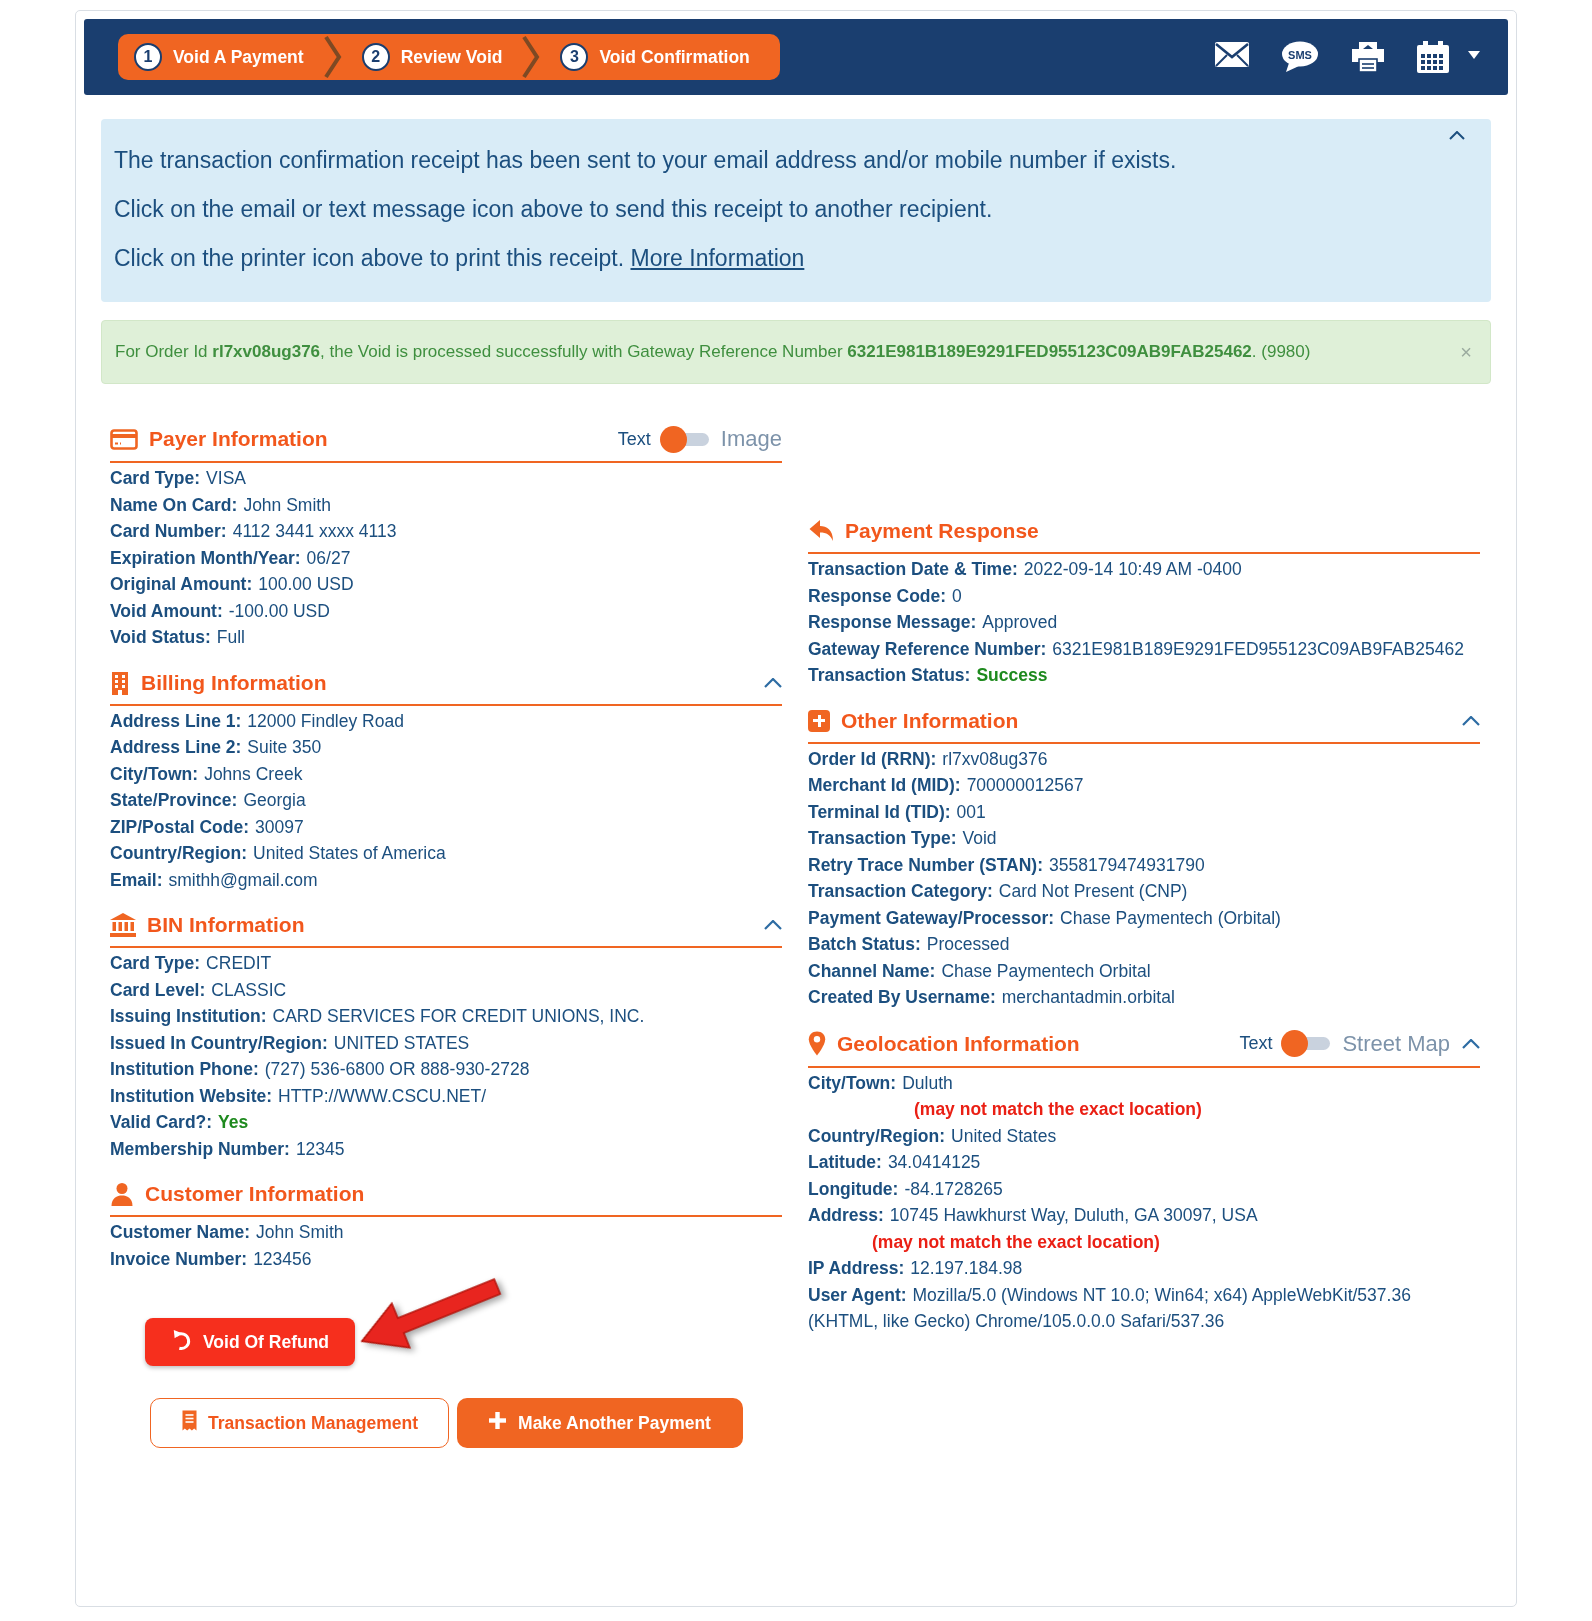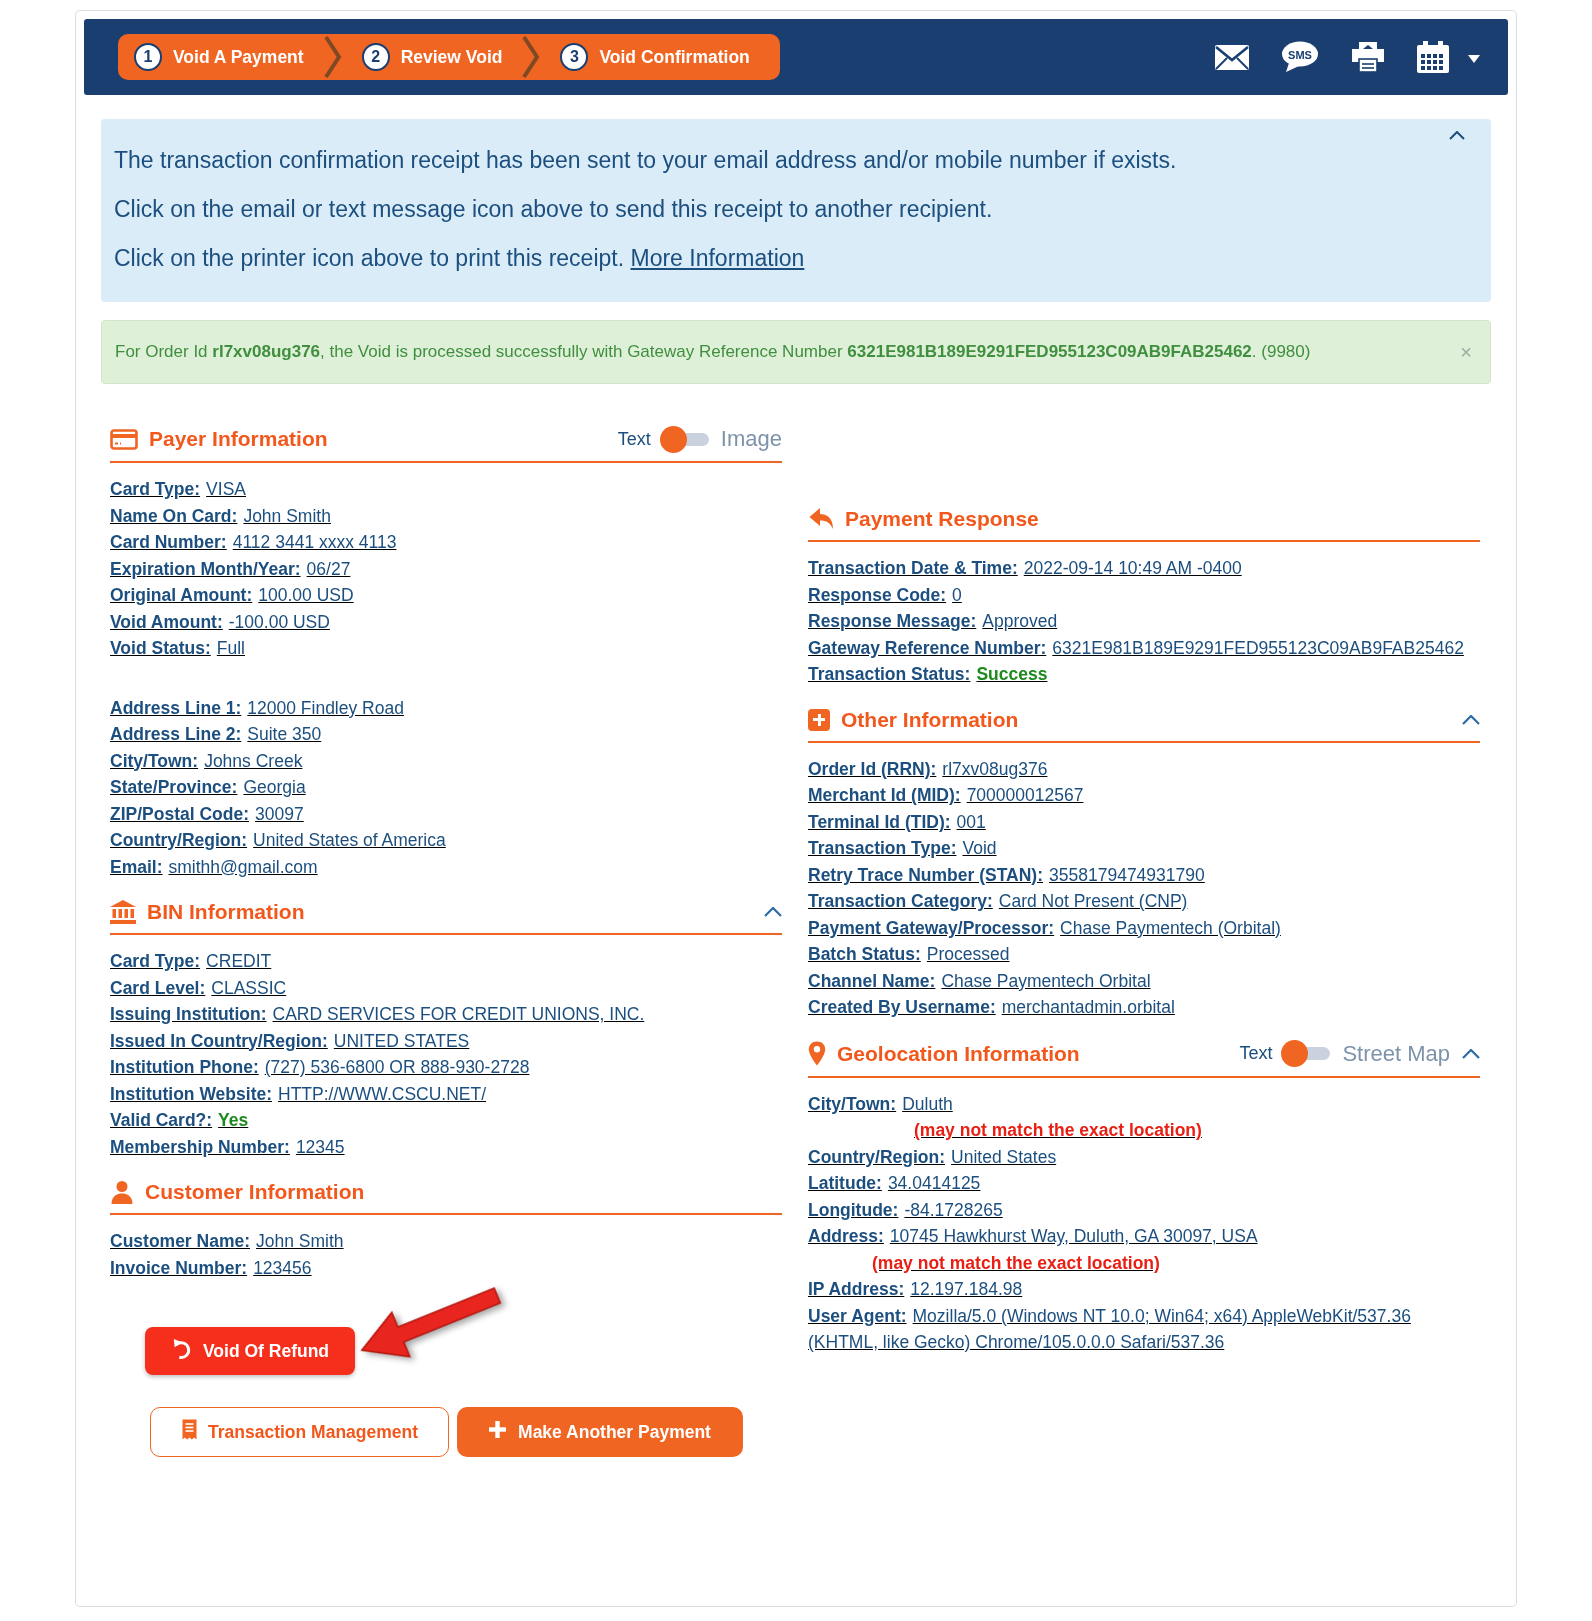--- a/index.html
+++ b/index.html
@@ -11,21 +11,21 @@
   .topbar{height:76px;background:#1a3e6f;border-radius:3px;display:flex;align-items:center;
           justify-content:space-between;padding:0 28px 0 34px;box-sizing:border-box;}
   .stepper{background:#f06522;height:46px;border-radius:10px;display:flex;align-items:center;
            padding:0 30px 0 16px;}
   .step{display:flex;align-items:center;gap:11px;cursor:pointer;}
   .step-num{width:28px;height:28px;border-radius:50%;background:#fff;border:2px solid #1a3e6f;
             box-sizing:border-box;color:#1a3e6f;font-weight:700;font-size:16px;display:flex;
             align-items:center;justify-content:center;}
   .step-label{color:#fff;font-weight:700;font-size:17.5px;white-space:nowrap;}
   .step-sep{margin:0 20px;display:flex;}
-  .icons{display:flex;align-items:center;gap:30px;}
+  .icons{display:flex;align-items:flex-start;gap:30px;}
   .icon-btn{display:flex;align-items:center;cursor:pointer;}
   .caret-down{width:0;height:0;border:6px solid transparent;border-top:8px solid #fff;
               margin-top:10px;margin-left:-12px;}
   
   .info-box{margin:24px 17px 0;background:#d9ecf7;border-radius:4px;padding:28px 40px 30px 13px;
             color:#1c4f7f;font-size:23px;position:relative;}
   .info-box p{margin:0;}
   .info-box p + p{margin-top:22px;}
   .info-link{color:#1c4f7f;text-decoration:underline;cursor:pointer;}
   .box-chevron{position:absolute;top:12px;right:26px;cursor:pointer;display:flex;}
@@ -42,21 +42,21 @@
             padding-bottom:9px;}
   .sec-title{margin:0;color:#f2571c;font-size:21px;font-weight:700;white-space:nowrap;}
   .sec-right{margin-left:auto;display:flex;align-items:center;gap:12px;}
   .tog-left{color:#1c4f7f;font-size:18px;}
   .tog-right{color:#7d93aa;font-size:22px;}
   .tog{width:46px;height:13px;background:#c9d2de;border-radius:7px;position:relative;
        cursor:pointer;flex:0 0 auto;}
   .tog-knob{width:27px;height:27px;background:#f06522;border-radius:50%;position:absolute;
             left:-3px;top:-7px;}
   .chev{display:flex;cursor:pointer;}
-  .fields{padding-top:13px;text-decoration:underline;}
+  .fields{padding-top:2px;}
   .field{font-size:17.5px;line-height:26.5px;color:#1c4f7f;}
   .flabel{font-weight:700;}
   .fvalue{margin-left:6px;}
   .green{color:#1e8a1e;font-weight:700;}
   .red{color:#ea1f14;font-weight:700;}
   .indent-lg{padding-left:100px;}
   .indent-sm{padding-left:58px;}
   
   .sec-icon{display:flex;flex:0 0 auto;}
   .plus-square{width:22px;height:22px;background:#f06522;border-radius:4px;position:relative;}
@@ -210,20 +210,44 @@
 
             <div class="field"><span class="flabel">Original Amount:</span><span class="fvalue">100.00 USD</span></div>
 
             <div class="field"><span class="flabel">Void Amount:</span><span class="fvalue">-100.00 USD</span></div>
 
             <div class="field"><span class="flabel">Void Status:</span><span class="fvalue">Full</span></div>
           </div>
       </div>
 
       <div class="sec">
+        <div class="sec-head">
+          <span class="sec-icon">
+            <svg width="20" height="24" viewBox="0 0 20 24">
+              <rect x="2" y="1" width="16" height="23" fill="#f06522"></rect>
+              <g fill="#fff">
+                <rect x="5" y="4" width="3" height="3"></rect>
+                  <rect x="12" y="4" width="3" height="3"></rect>
+                <rect x="5" y="9" width="3" height="3"></rect>
+                  <rect x="12" y="9" width="3" height="3"></rect>
+                <rect x="5" y="14" width="3" height="3"></rect>
+                  <rect x="12" y="14" width="3" height="3"></rect>
+                <rect x="8" y="19" width="4" height="5"></rect>
+              </g>
+            </svg>
+          </span>
+          <h2 class="sec-title">Billing Information</h2>
+          <div class="sec-right">
+            <span class="chev">
+              <svg width="18" height="10" viewBox="0 0 18 10">
+                  <polyline points="1,9 9,1 17,9" fill="none" stroke="#2d6ca3" stroke-width="2.2"></polyline>
+                </svg>
+            </span>
+          </div>
+        </div>
         <div class="fields">
 
             <div class="field"><span class="flabel">Address Line 1:</span><span class="fvalue">12000 Findley Road</span></div>
 
             <div class="field"><span class="flabel">Address Line 2:</span><span class="fvalue">Suite 350</span></div>
 
             <div class="field"><span class="flabel">City/Town:</span><span class="fvalue">Johns Creek</span></div>
 
             <div class="field"><span class="flabel">State/Province:</span><span class="fvalue">Georgia</span></div>
 

